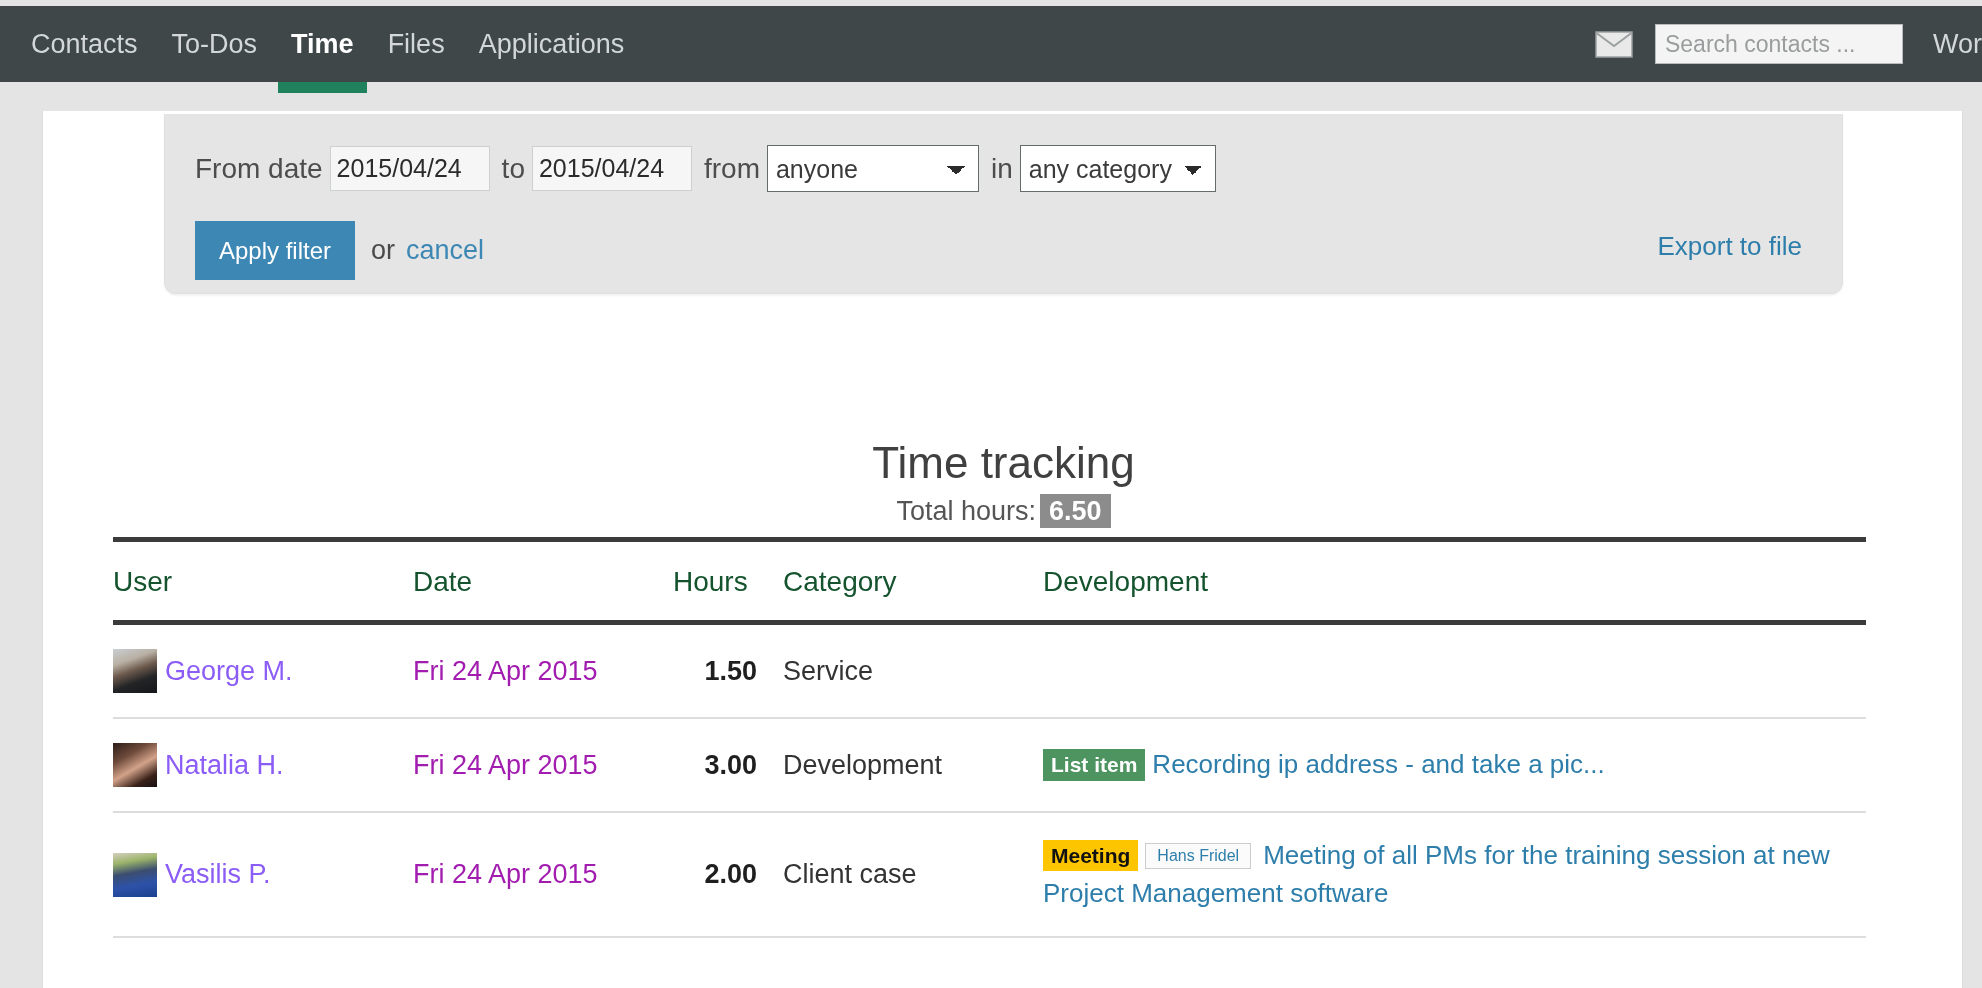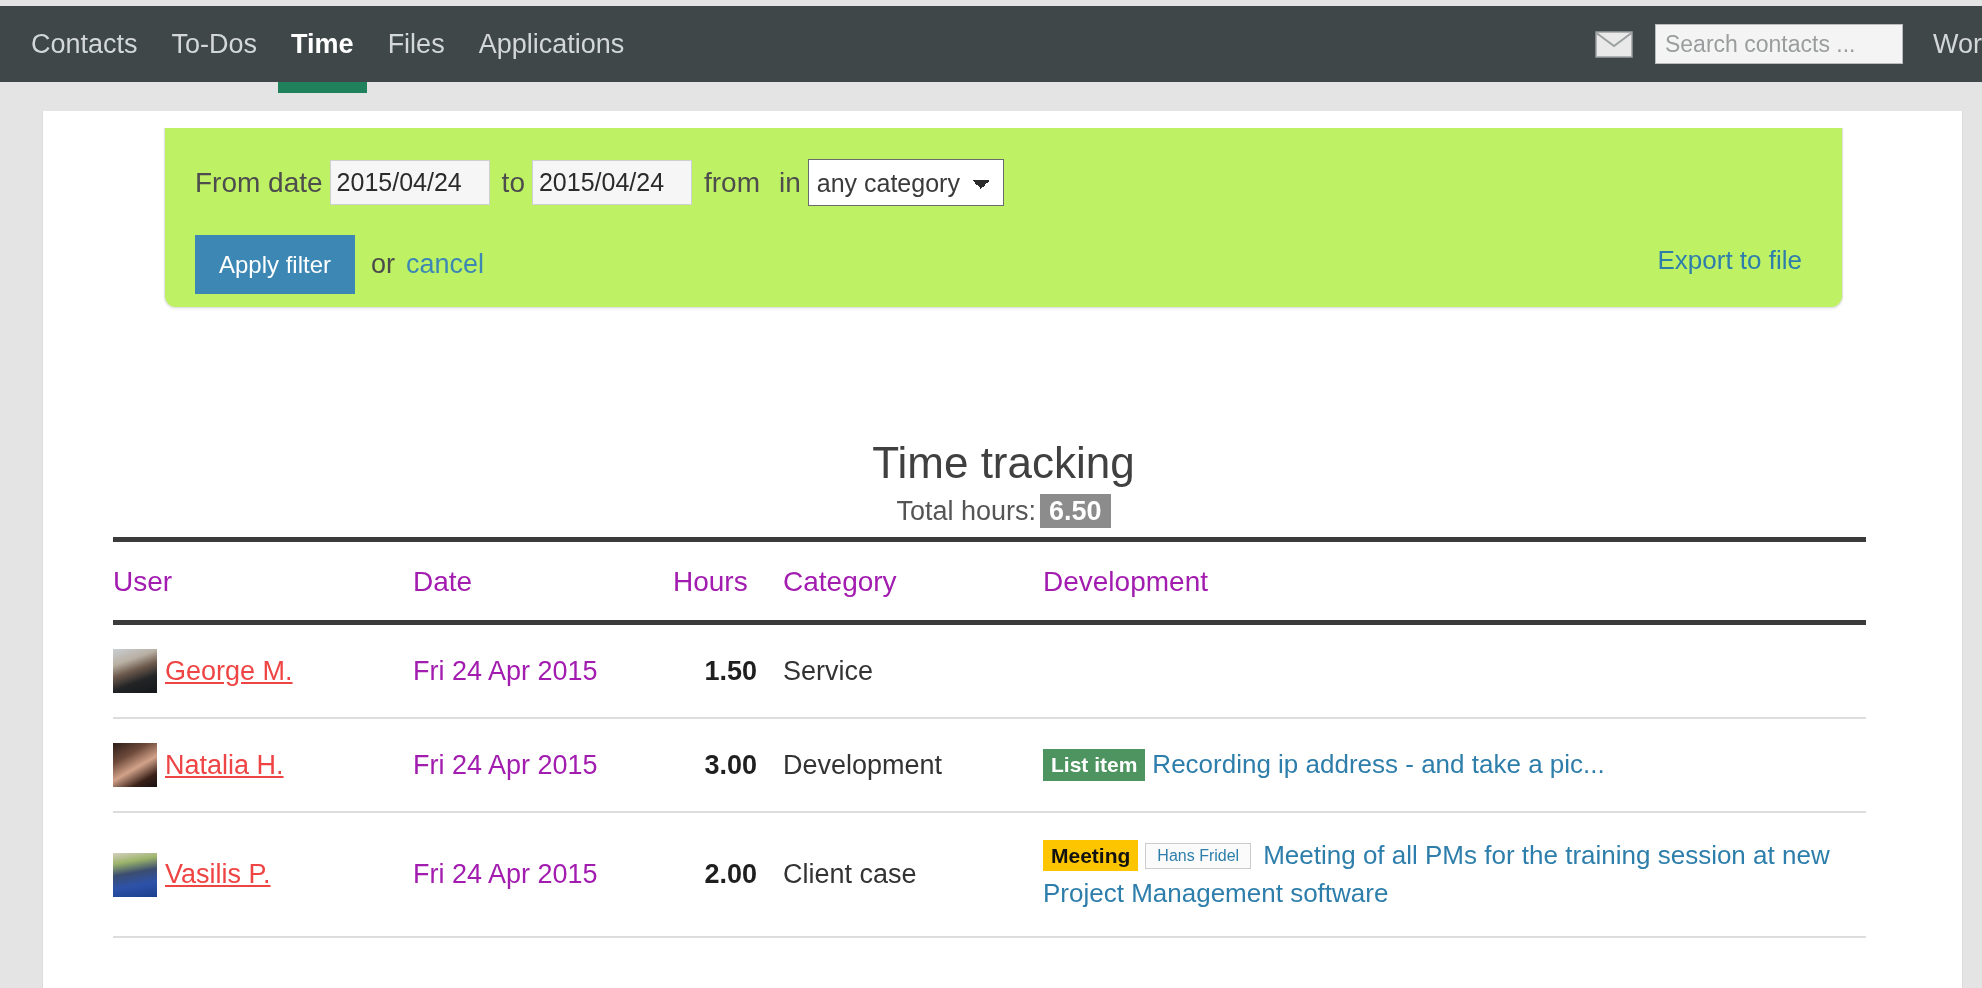--- a/index.html
+++ b/index.html
@@ -72,23 +72,23 @@
     top: 111px; left: 42px;
     width: 1921px; height: 877px;
     background: #ffffff;
     border-left: 1px solid #dcdcdc;
     border-right: 1px solid #dcdcdc;
   }
 
   
   #filter-panel {
     position: absolute;
-    top: 17px; left: 121px;
+    top: 3px; left: 121px;
     width: 1679px; height: 180px;
-    background: #bef264;
+    background: #e5e5e5;
     border: 1px solid #e0e0e0;
     border-top: none;
     border-radius: 0 0 12px 12px;
     box-shadow: 0 2px 2px rgba(0,0,0,0.05);
   }
   #filter-row {
     position: absolute; top: 31px; left: 30px;
     display: flex; align-items: center;
   }
   .filter-label {
@@ -170,21 +170,21 @@
 
   
   #time-table {
     position: absolute;
     top: 426px; left: 70px;
     width: 1753px;
     border-collapse: collapse;
   }
   #time-table thead tr { }
   #time-table th {
-    font-size: 28px; color: #a21caf; font-weight: normal;
+    font-size: 28px; color: #14532d; font-weight: normal;
     text-align: left;
     padding: 24px 0 22px 0;
     border-top: 5px solid #3b3b3b;
     border-bottom: 5px solid #3b3b3b;
   }
   #time-table td {
     font-size: 27px; color: #333333;
     padding: 24px 0;
     border-bottom: 2px solid #dddddd;
     vertical-align: middle;
@@ -202,21 +202,21 @@
     margin-right: 8px;
     flex: 0 0 44px;
     background: #6b6b6b;
     background-size: cover;
     border: 0;
     display:block;
   }
   .avatar.a1 { background: linear-gradient(160deg,#c9cfd2 0%,#b9b0a4 28%,#6d5a4d 48%,#222426 70%,#15171a 100%); }
   .avatar.a2 { background: linear-gradient(150deg,#2c1e18 0%,#6e4a3b 30%,#d2a289 55%,#3a2119 80%,#181012 100%); }
   .avatar.a3 { background: linear-gradient(170deg,#d5cfc0 0%,#9bb46a 22%,#3b4d70 45%,#2d52a8 70%,#1b3f8f 100%); }
-  .user-link { color: #ef4444; cursor: pointer; text-decoration: underline; }
+  .user-link { color: #8b5cf6; cursor: pointer; }
   .date-link { color: #a21caf; cursor: pointer; }
   .hours-val { font-weight: bold; color: #1f1f1f; }
 
   .badge {
     display: inline-block;
     font-size: 21px;
     font-weight: bold;
     padding: 4px 8px;
     line-height: 1.1;
     vertical-align: middle;
@@ -277,20 +277,23 @@
 <div id="content-sheet">
 
   <div id="filter-panel">
 
     <div id="filter-row">
       <span class="filter-label">From date</span>
       <input class="date-input" type="text" value="2015/04/24" style="">
       <span class="filter-label sp">to</span>
       <input class="date-input" type="text" value="2015/04/24" style="">
       <span class="filter-label sp">from</span>
+      <select class="sel" id="sel-person">
+        <option>anyone</option>
+      </select>
       <span class="filter-label sp">in</span>
       <select class="sel" id="sel-category">
         <option>any category</option>
       </select>
     </div>
 
     <div id="filter-actions">
       <button id="apply-filter-button">Apply filter</button>
       <span id="or-text">or</span>
       <span id="cancel-link">cancel</span>

